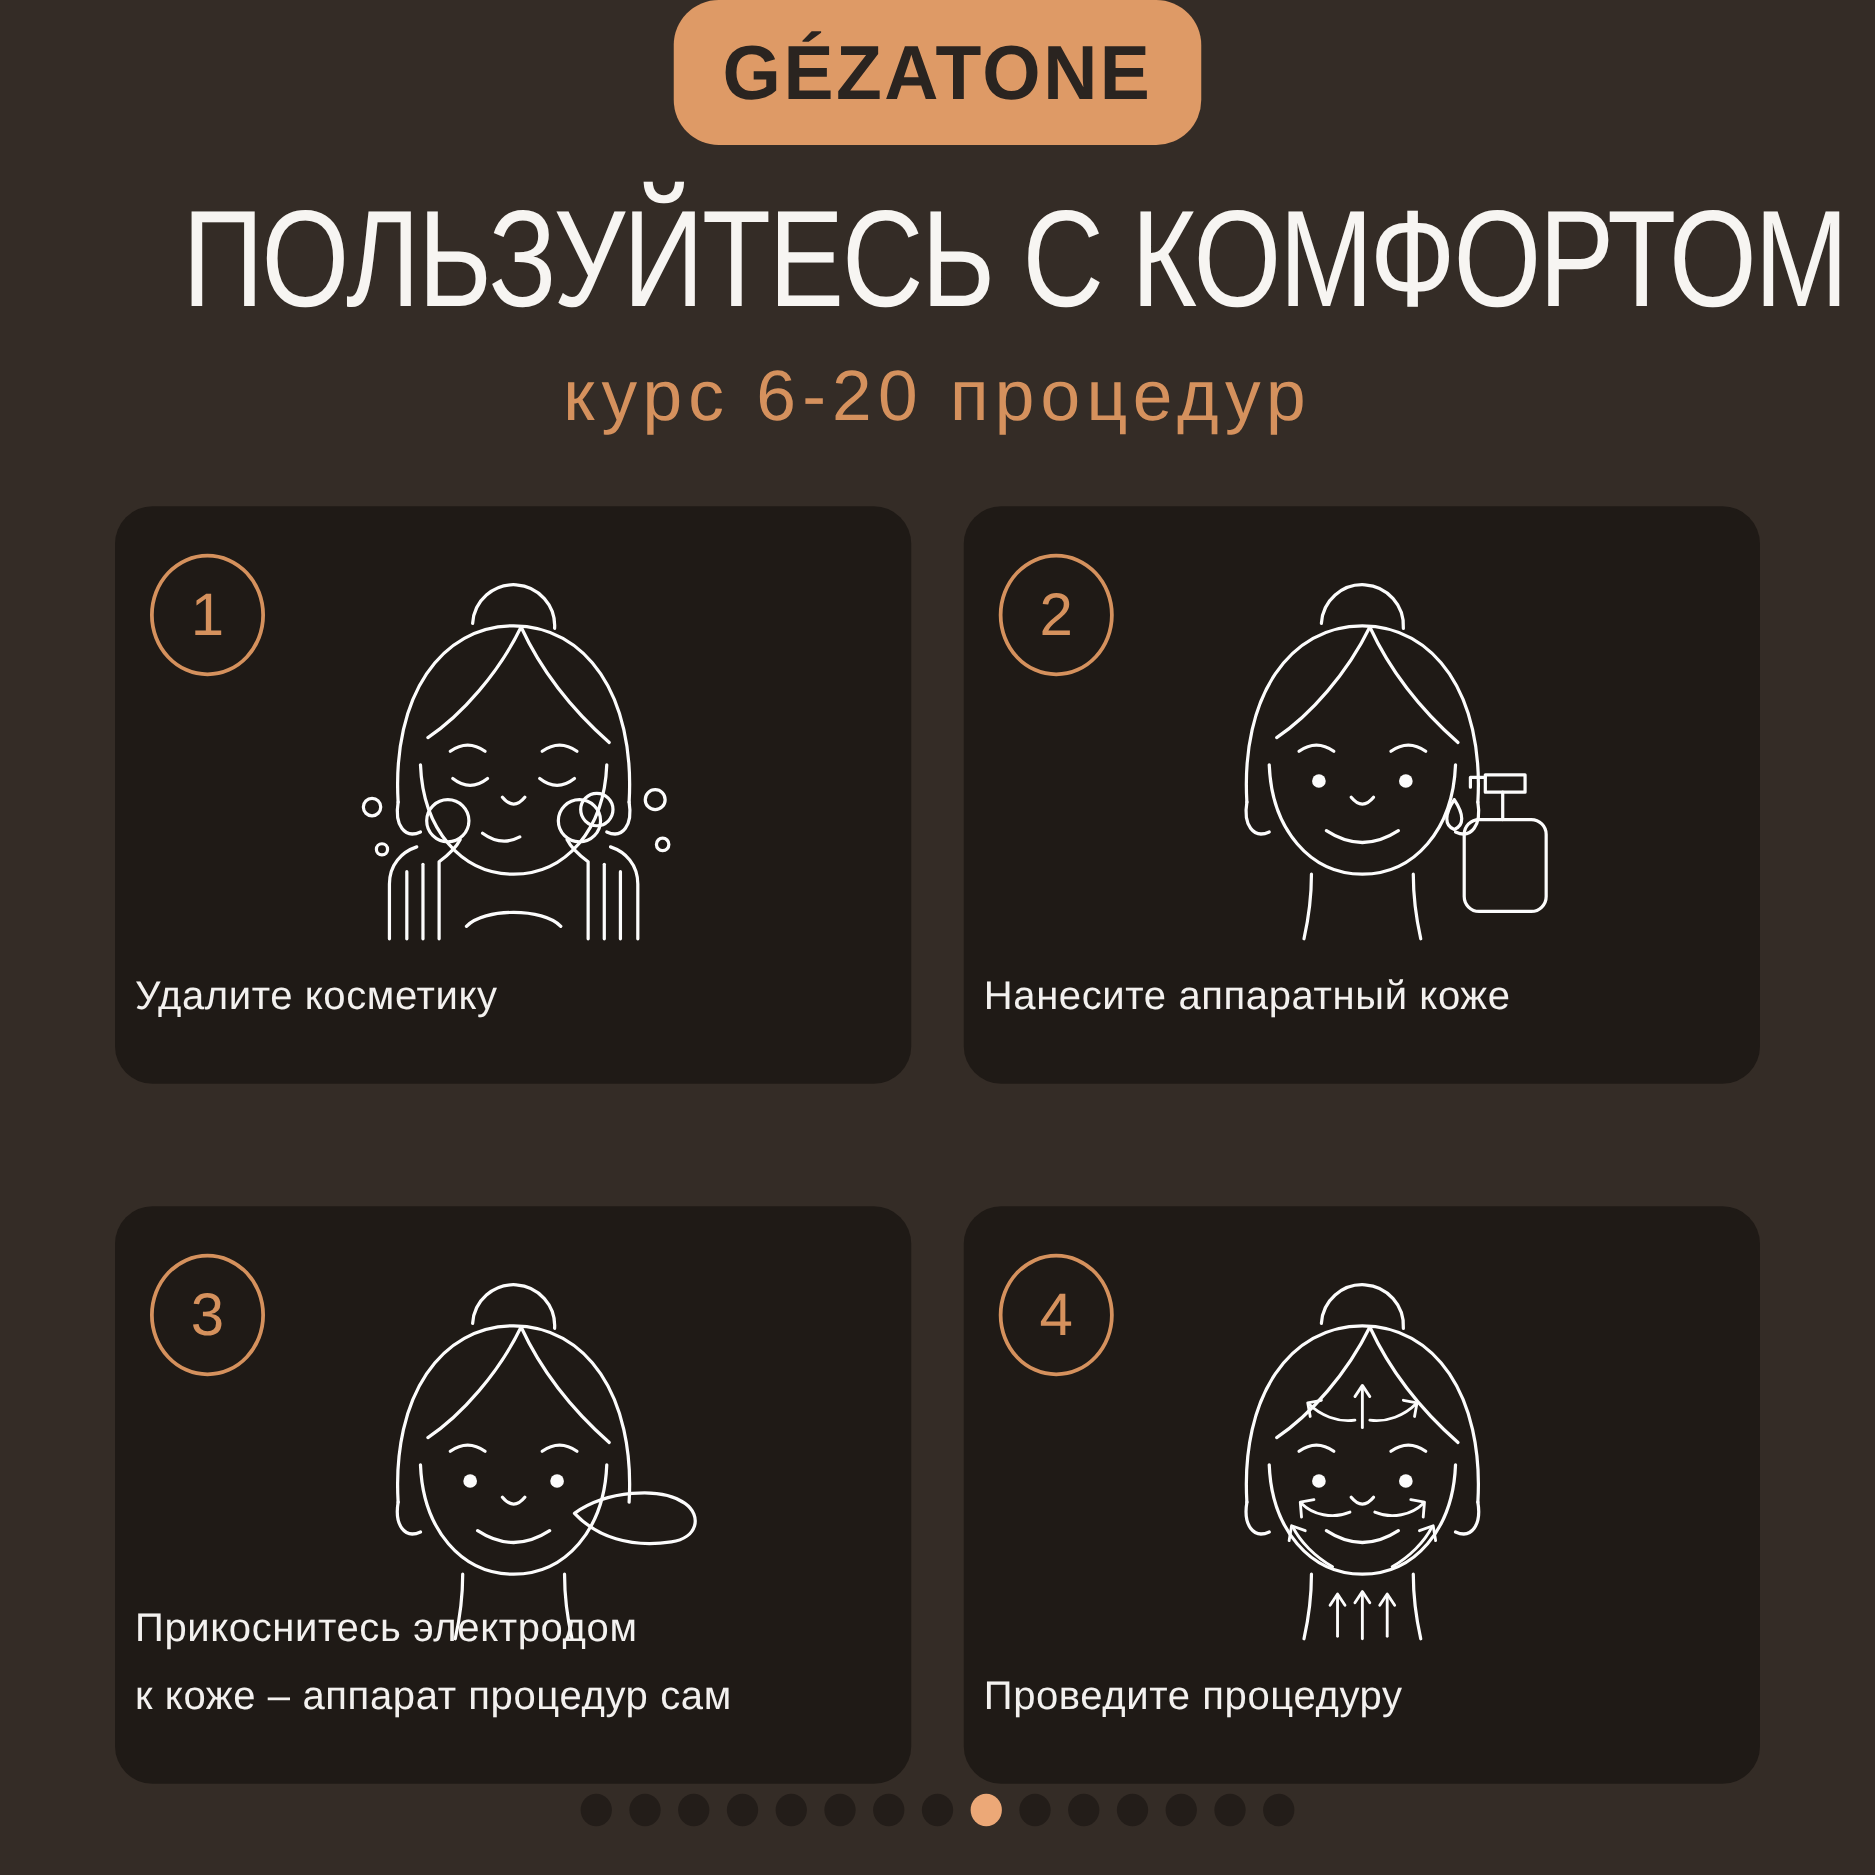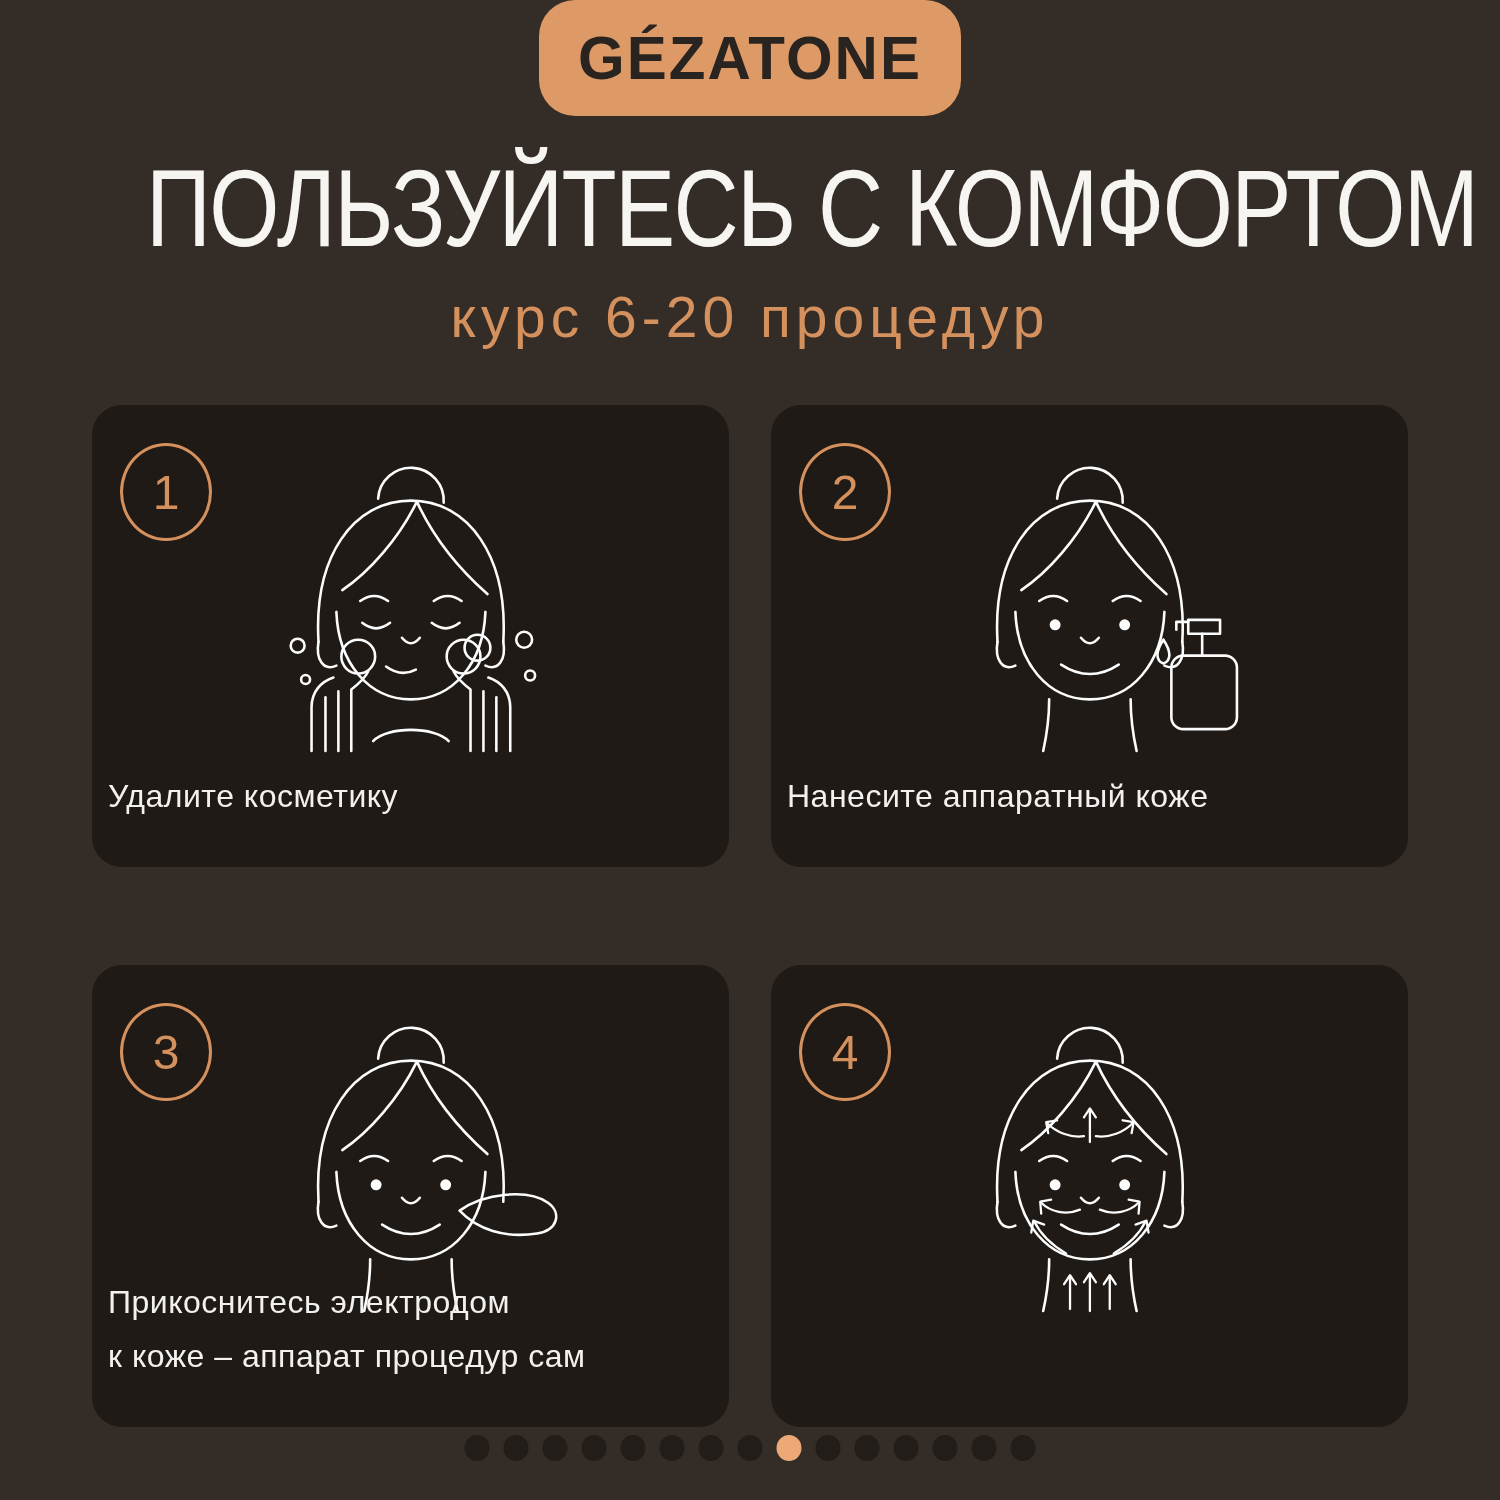--- a/index.html
+++ b/index.html
@@ -268,20 +268,21 @@
         <path class="arrow" d="M180,206 C194,212 210,208 219,199"></path>
           <path class="arrow" d="M209,196 L220,198 L219,210"></path>
         <path class="arrow" d="M170,138 V106"></path>
           <path class="arrow" d="M164,113 L170,104 L176,113"></path>
         <path class="arrow" d="M164,132 C150,134 136,128 127,119"></path>
           <path class="arrow" d="M128,129 L126,118 L137,116"></path>
         <path class="arrow" d="M176,132 C190,134 204,128 213,119"></path>
           <path class="arrow" d="M203,116 L214,118 L212,129"></path>
       </svg>
     </div>
+    <div class="caption">Проведите процедуру</div>
   </div>
 
 </div>
 
 <div class="dots" id="dots">
     <div class="dot"></div>
     <div class="dot"></div>
     <div class="dot"></div>
     <div class="dot"></div>
     <div class="dot"></div>

